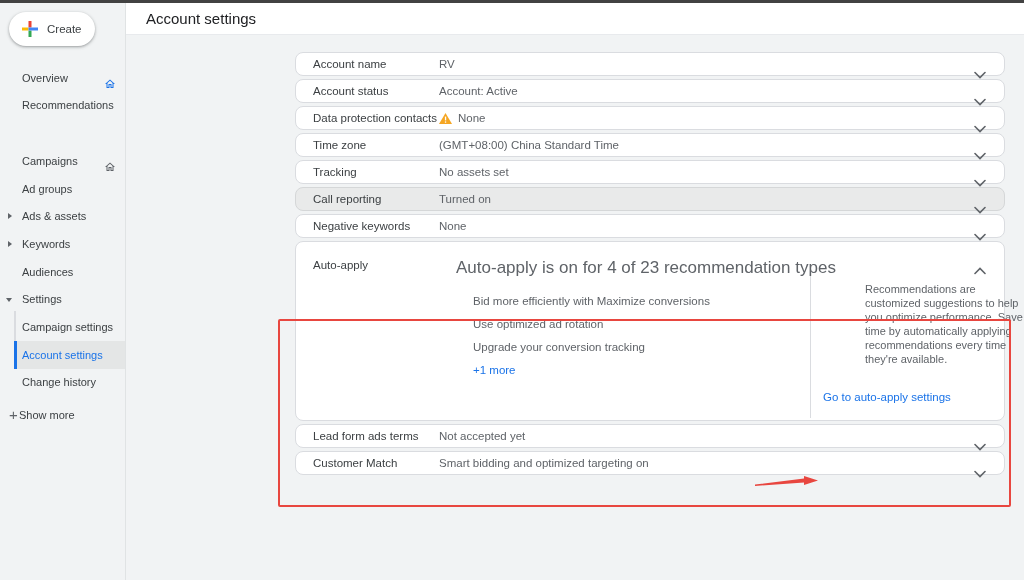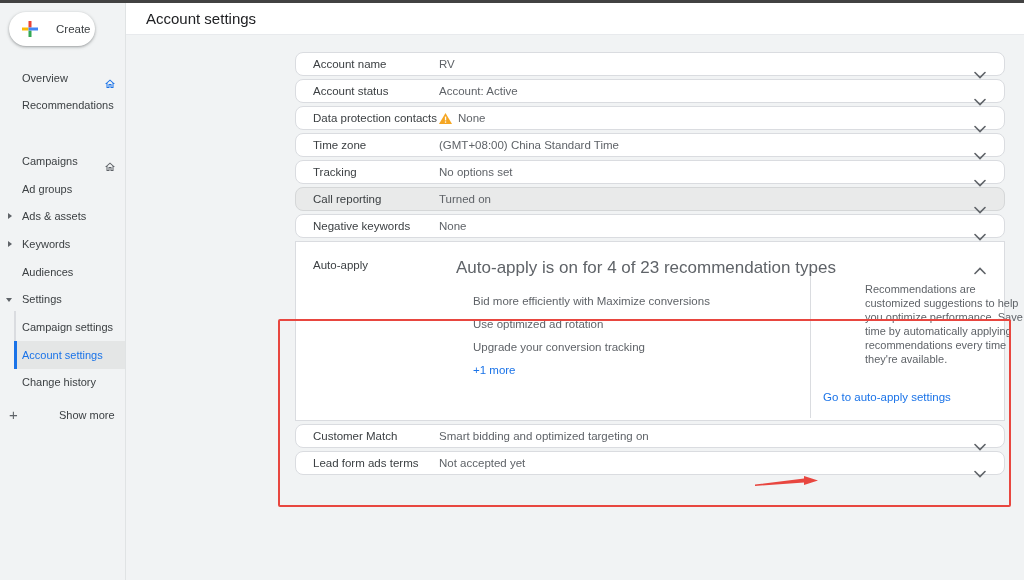--- a/index.html
+++ b/index.html
@@ -11,53 +11,53 @@
   
   .header-bar { position: absolute; left: 126px; top: 3px; width: 898px; height: 32px;
     background: #ffffff; border-bottom: 1px solid #e8eaed; z-index: 2; }
   .header-title { line-height: 32px; padding-left: 20px; font-size: 15px; color: #202124; }
 
   
   .sidebar { position: absolute; left: 0; top: 3px; width: 126px; height: 577px;
     background: #f1f3f4; border-right: 1px solid #e0e3e4; z-index: 3; }
   .create-btn { position: absolute; left: 9px; top: 9px; width: 86px; height: 34px;
     background: #ffffff; border: none; border-radius: 18px; cursor: pointer;
-    display: flex; align-items: center; gap: 18px; padding-left: 13px;
+    display: flex; align-items: center; gap: 9px; padding-left: 13px;
     box-shadow: 0 1px 2px rgba(60,64,67,.3), 0 1px 3px 1px rgba(60,64,67,.15); }
   .create-btn span.lbl { font-size: 11.5px; font-weight: 500; color: #3c4043; font-family: "Liberation Sans", sans-serif; }
 
   .nav-item { position: absolute; left: 0; width: 125px; height: 28px; line-height: 28px;
     font-size: 11px; color: #3c4043; padding-left: 22px; cursor: pointer; white-space: nowrap; }
   .nav-item .expand-arrow { position: absolute; left: 8px; top: 11px; width: 0; height: 0;
     border-left: 4px solid #5f6368; border-top: 3.5px solid transparent; border-bottom: 3.5px solid transparent; }
   .nav-item .collapse-arrow { position: absolute; left: 6px; top: 12.5px; width: 0; height: 0;
     border-top: 4px solid #5f6368; border-left: 3.5px solid transparent; border-right: 3.5px solid transparent; }
   .nav-item .home-ic { position: absolute; right: 9px; top: 8px; }
   .home-blue { color: #1a73e8; }
   .home-gray { color: #5f6368; }
   .nav-item.selected { left: 14px; width: 111px; padding-left: 5px;
     border-left: 3px solid #1a73e8; background: #e4e6e6; color: #1a73e8; }
   .tree-line { position: absolute; left: 14px; top: 308px; width: 2px; height: 30px; background: #dadce0; }
   .show-more { position: absolute; left: 0; top: 398px; width: 125px; height: 28px; line-height: 28px;
     font-size: 11px; color: #3c4043; cursor: pointer; }
   .show-more .plus-glyph { position: absolute; left: 9px; top: 0; font-size: 15px; color: #5f6368; font-weight: 400; }
-  .show-more .sm-label { padding-left: 19px; display: inline-block; margin-left: 40px; }
+  .show-more .sm-label { padding-left: 19px; display: inline-block; }
 
   
   .rows-wrap { position: absolute; left: 295px; top: 52px; width: 710px; z-index: 1; }
   .s-row { position: relative; height: 24px; margin-bottom: 3px; background: #ffffff;
     border: 1px solid #dadce0; border-radius: 8px; display: flex; align-items: center; cursor: pointer; }
   .s-row.hl { background: #e9eaea; border-color: #d5d7d8; }
   .row-label { width: 143px; padding-left: 17px; font-size: 11.5px; font-weight: 500; color: #3c4043; flex-shrink: 0; }
   .row-value { font-size: 11.5px; color: #5f6368; display: flex; align-items: center; gap: 6px; }
   .row-chevron { position: absolute; right: 18px; top: 12px; }
 
   
   .aa-card { position: relative; height: 180px; margin-bottom: 3px; background: #ffffff;
-    border: 1px solid #dadce0; border-radius: 0; cursor: pointer; }
+    border: 1px solid #dadce0; border-radius: 8px; cursor: pointer; }
   .aa-label { position: absolute; left: 17px; top: 17px; font-size: 11.5px; font-weight: 500; color: #3c4043; }
   .aa-summary { position: absolute; left: 160px; top: 16px; font-size: 17px; color: #5f6368; }
   .aa-chevron { position: absolute; right: 18px; top: 19px; }
   .aa-item { position: absolute; left: 177px; font-size: 11.5px; color: #5f6368; line-height: 14px; }
   .aa-item.i0 { top: 52px; text-align: right; } .aa-item.i1 { top: 75px; } .aa-item.i2 { top: 98px; }
   .aa-more { position: absolute; left: 177px; top: 122px; font-size: 11.5px; color: #1a73e8; cursor: pointer; text-decoration: none; }
   .aa-divider { position: absolute; left: 514px; top: 34px; width: 1px; height: 142px; background: #dadce0; }
   .aa-desc { position: absolute; left: 527px; top: 40px; width: 166px; font-size: 11px; line-height: 14px; color: #5f6368; margin-left: 42px; }
   .aa-link { position: absolute; left: 527px; top: 149px; font-size: 11.5px; color: #1a73e8; cursor: pointer; text-decoration: none; }
 
@@ -195,21 +195,21 @@
       <svg width="12" height="8" viewBox="0 0 12 8">
           <path d="M1 1.5 L6 6.5 L11 1.5" fill="none" stroke="#5f6368" stroke-width="1.6" stroke-linecap="round"></path>
         </svg>
     </span>
   </div>
 
 
   <div class="s-row">
     <div class="row-label">Tracking</div>
     <div class="row-value">
-        <span>No options set</span>
+        <span>No assets set</span>
       </div>
     <span class="row-chevron">
       <svg width="12" height="8" viewBox="0 0 12 8">
           <path d="M1 1.5 L6 6.5 L11 1.5" fill="none" stroke="#5f6368" stroke-width="1.6" stroke-linecap="round"></path>
         </svg>
     </span>
   </div>
 
   <div class="s-row hl">
     <div class="row-label">Call reporting</div>
@@ -246,35 +246,35 @@
     <div class="aa-item i0">Bid more efficiently with Maximize conversions</div>
     <div class="aa-item i1">Use optimized ad rotation</div>
     <div class="aa-item i2">Upgrade your conversion tracking</div>
     <a class="aa-more">+1 more</a>
     <div class="aa-divider"></div>
     <div class="aa-desc">Recommendations are customized suggestions to help you optimize performance. Save time by automatically applying recommendations every time they're available.</div>
     <a class="aa-link">Go to auto-apply settings</a>
   </div>
 
   <div class="s-row">
+    <div class="row-label">Lead form ads terms</div>
+    <div class="row-value">
+        <span>Not accepted yet</span>
+      </div>
+    <span class="row-chevron">
+      <svg width="12" height="8" viewBox="0 0 12 8">
+          <path d="M1 1.5 L6 6.5 L11 1.5" fill="none" stroke="#5f6368" stroke-width="1.6" stroke-linecap="round"></path>
+        </svg>
+    </span>
+  </div>
+
+  <div class="s-row">
     <div class="row-label">Customer Match</div>
     <div class="row-value">
         <span>Smart bidding and optimized targeting on</span>
-      </div>
-    <span class="row-chevron">
-      <svg width="12" height="8" viewBox="0 0 12 8">
-          <path d="M1 1.5 L6 6.5 L11 1.5" fill="none" stroke="#5f6368" stroke-width="1.6" stroke-linecap="round"></path>
-        </svg>
-    </span>
-  </div>
-
-  <div class="s-row">
-    <div class="row-label">Lead form ads terms</div>
-    <div class="row-value">
-        <span>Not accepted yet</span>
       </div>
     <span class="row-chevron">
       <svg width="12" height="8" viewBox="0 0 12 8">
           <path d="M1 1.5 L6 6.5 L11 1.5" fill="none" stroke="#5f6368" stroke-width="1.6" stroke-linecap="round"></path>
         </svg>
     </span>
   </div>
 </div>
 
 <div class="anno-rect"></div>

